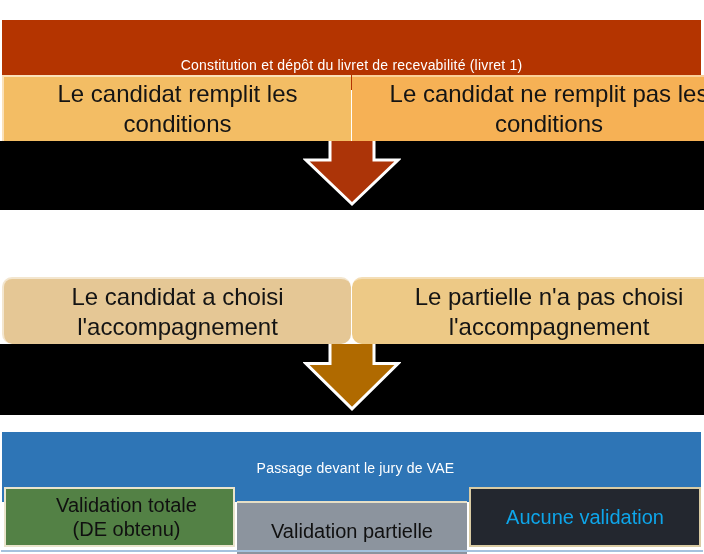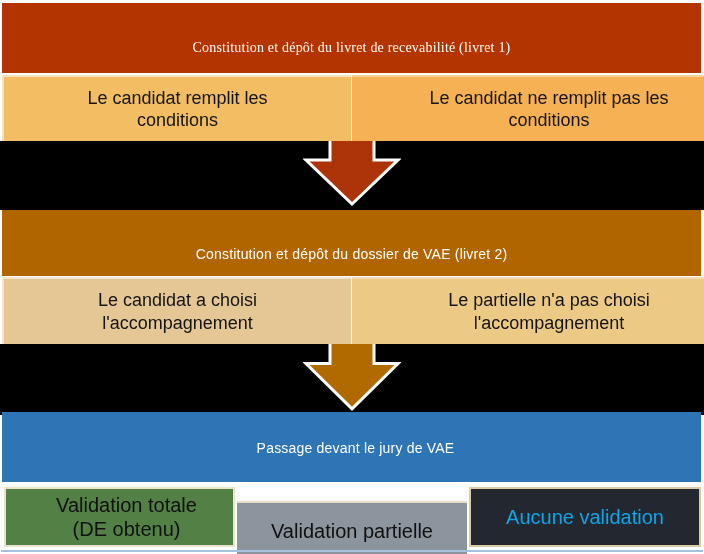--- a/index.html
+++ b/index.html
@@ -23,44 +23,44 @@
     justify-content: center;
     align-items: flex-start;
   }
   .hdr span {
     color: #ffffff;
     font-size: 14px;
     letter-spacing: 0.2px;
     text-align: center;
     white-space: pre-line;
   }
-  .hdr1 { top: 3px;   height: 70px; font-family: Liberation Serif, serif; }
+  .hdr1 { top: 20px;   height: 70px; }
   .hdr1 span { padding-top: 37px; }
   .hdr2 { top: 210px; height: 66px; }
   .hdr2 span { padding-top: 36px; }
-  .hdr3 { top: 412px; height: 70px; padding-left: 8px; }
+  .hdr3 { top: 432px; height: 70px; padding-left: 8px; }
   .hdr3 span { padding-top: 28px; }
 
   
   .opt {
     position: absolute;
     height: 66px;
     display: flex;
     justify-content: center;
     align-items: center;
   }
   .opt span {
     color: #141414;
-    font-size: 18px;
+    font-size: 24px;
     line-height: 1.25;
     text-align: center;
     white-space: pre-line;
   }
   .row1 .opt { top: 75px; }
-  .row2 .opt { top: 277px; height: 67px; }
+  .row2 .opt { top: 277px; height: 67px; border-radius: 10px; }
   .opt-left  { left: 2px;   width: 349px; border-top: 2px solid rgba(255,255,255,0.55); border-left: 2px solid rgba(255,255,255,0.55); }
   .opt-right { left: 352px; width: 394px; border-top: 2px solid rgba(255,255,255,0.40); }
 
   
   .band {
     position: absolute;
     left: 0;
     width: 704px;
     background: #000000;
   }
@@ -121,23 +121,20 @@
 conditions</span>
     </div>
   </div>
 
   <div class="band band1">
     <svg width="98" height="66" viewBox="0 0 98 66" preserveAspectRatio="none">
       <polygon points="27,-4 71,-4 71,19 95,19 49,63 3,19 27,19" stroke="#FFFFFF" stroke-width="3" stroke-linejoin="miter" fill="#AC3408"></polygon>
     </svg>
   </div>
 
-  <div class="hdr hdr2" style="background-color: rgb(176, 101, 0);">
-    <span>Constitution et dépôt du dossier de VAE (livret 2)</span>
-  </div>
   <div class="row2">
     <div class="opt opt-left" style="background-color: rgb(229, 199, 149);">
       <span>Le candidat a choisi
 l'accompagnement</span>
     </div>
     <div class="opt opt-right" style="background-color: rgb(237, 201, 134);">
       <span>Le partielle n'a pas choisi
 l'accompagnement</span>
     </div>
   </div>

